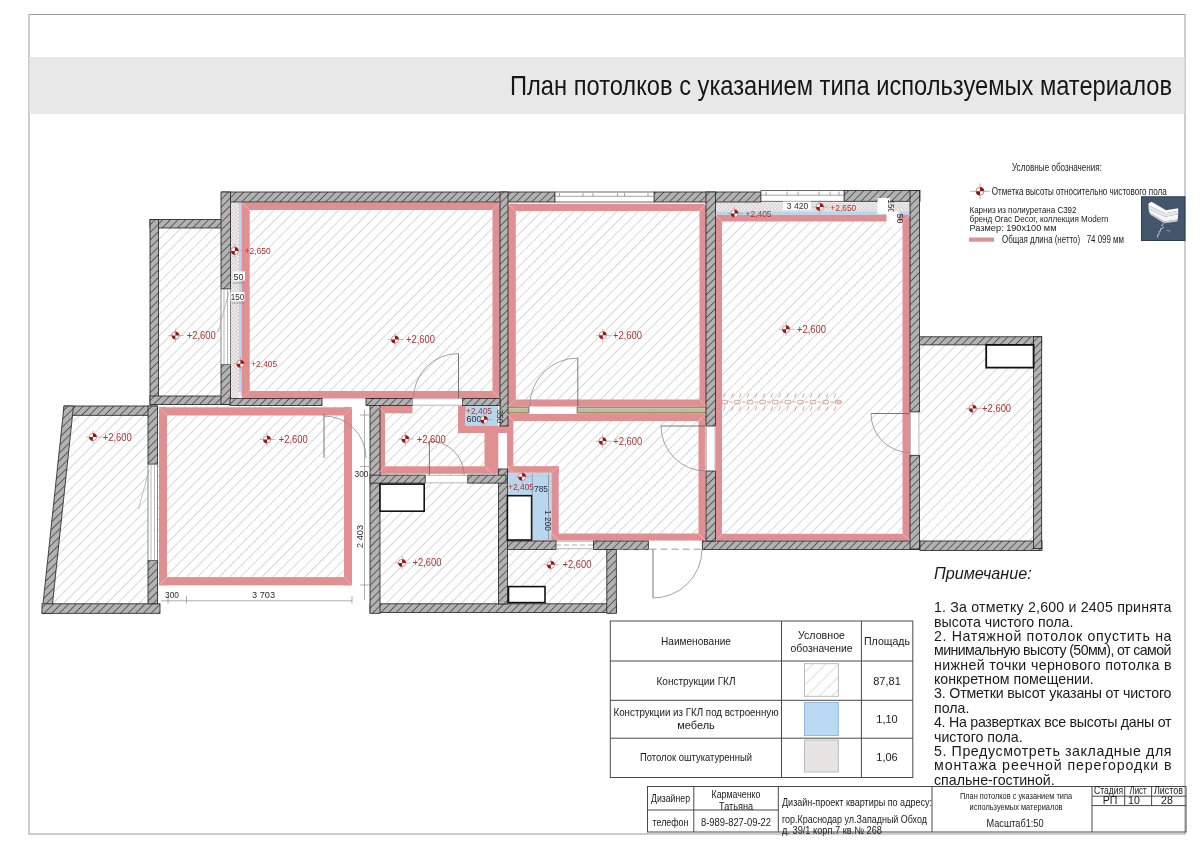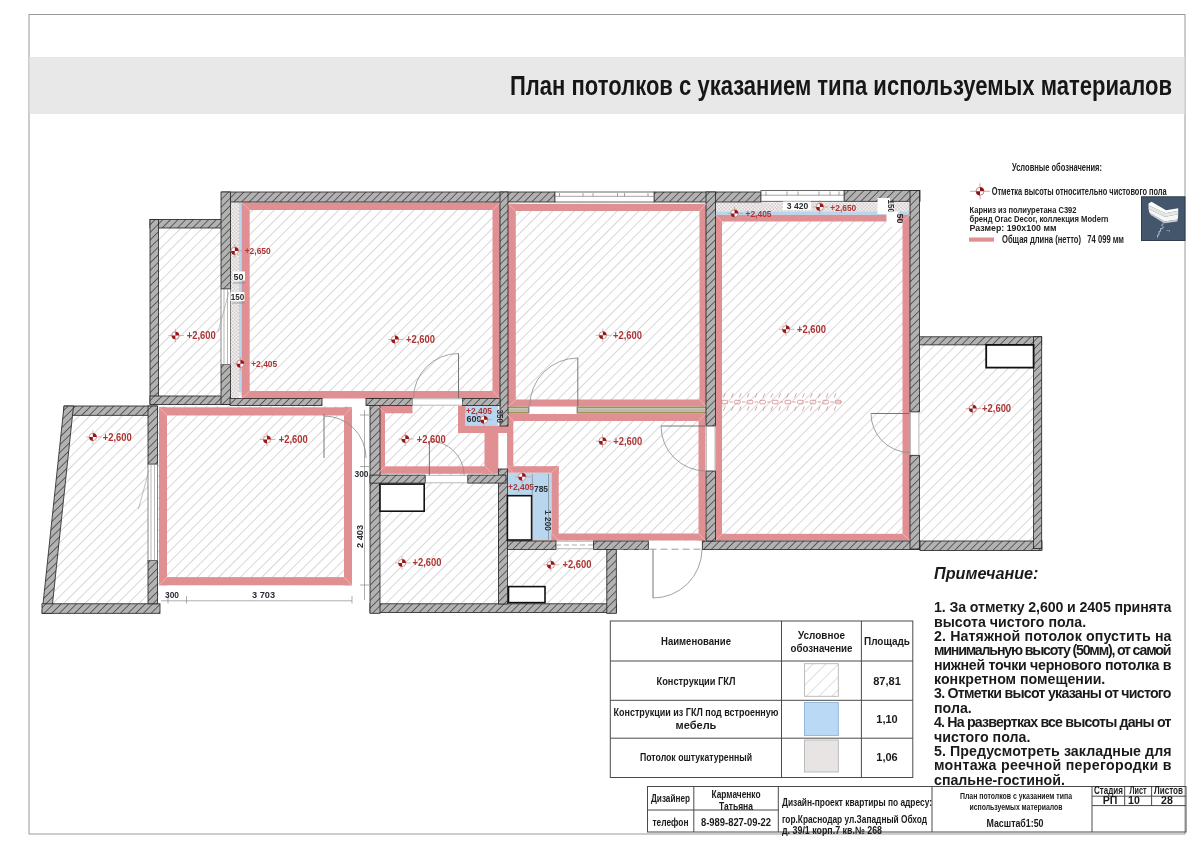--- a/index.html
+++ b/index.html
@@ -1,17 +1,17 @@
 <!DOCTYPE html>
 <html><head>
 <meta charset="utf-8">
 <style>
   html,body{margin:0;padding:0;background:#ffffff;width:1200px;height:848px;overflow:hidden;}
   *{font-family:"Liberation Sans", sans-serif;}
-  #page{position:relative;width:1200px;height:824px;font-weight:bold;}
+  #page{position:relative;width:1200px;height:824px;}
   svg{position:absolute;left:0;top:0;}
 </style>
 </head>
 <body>
 <div id="page">
 <svg width="1200" height="848" viewBox="0 0 1200 848">
 <defs>
 
   <pattern id="rh" width="7.6" height="7.6" patternUnits="userSpaceOnUse" patternTransform="rotate(45)">
     <rect width="7.6" height="7.6" fill="#ffffff"></rect>

